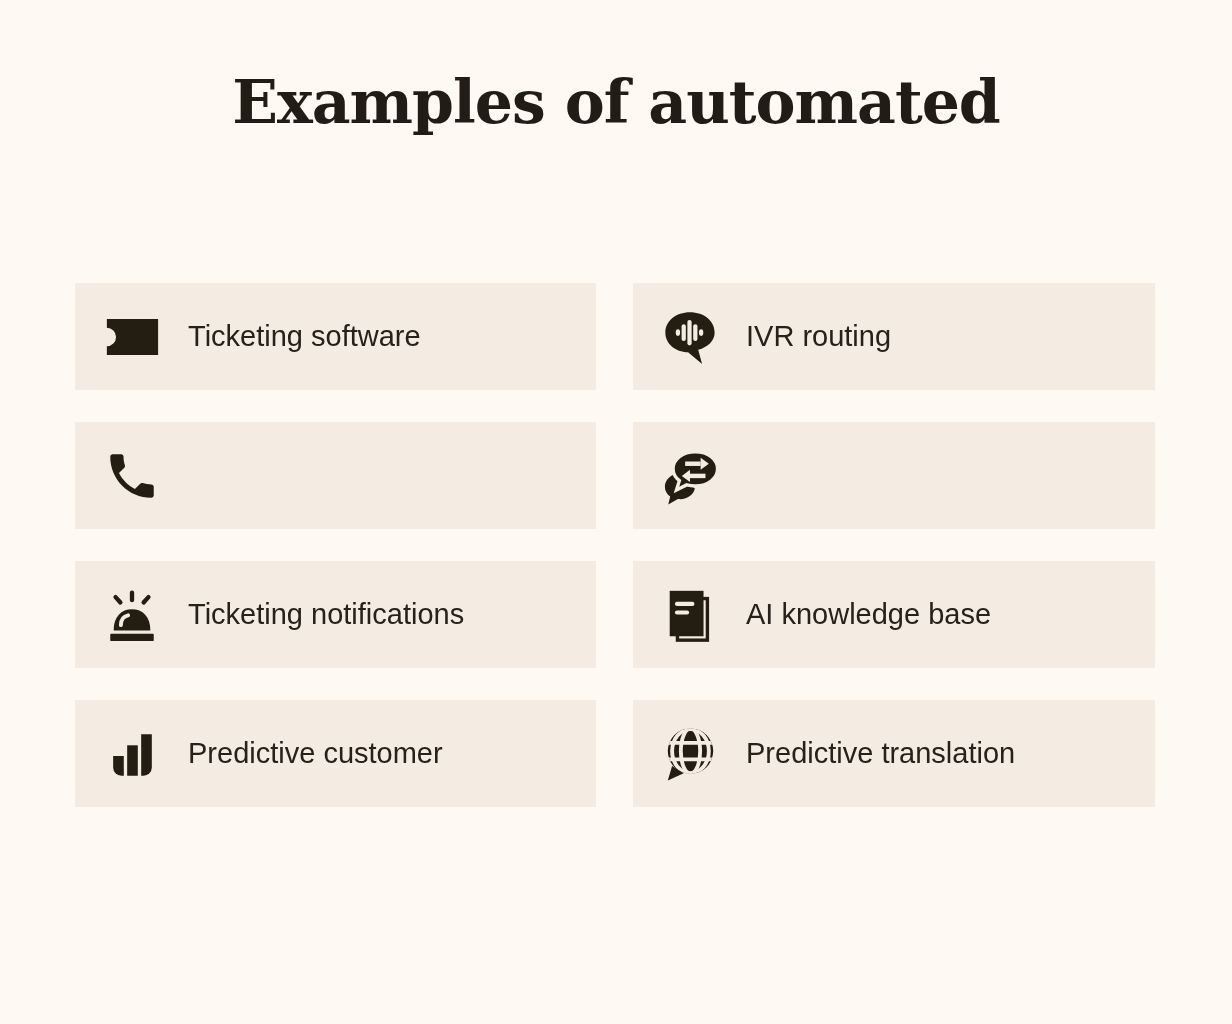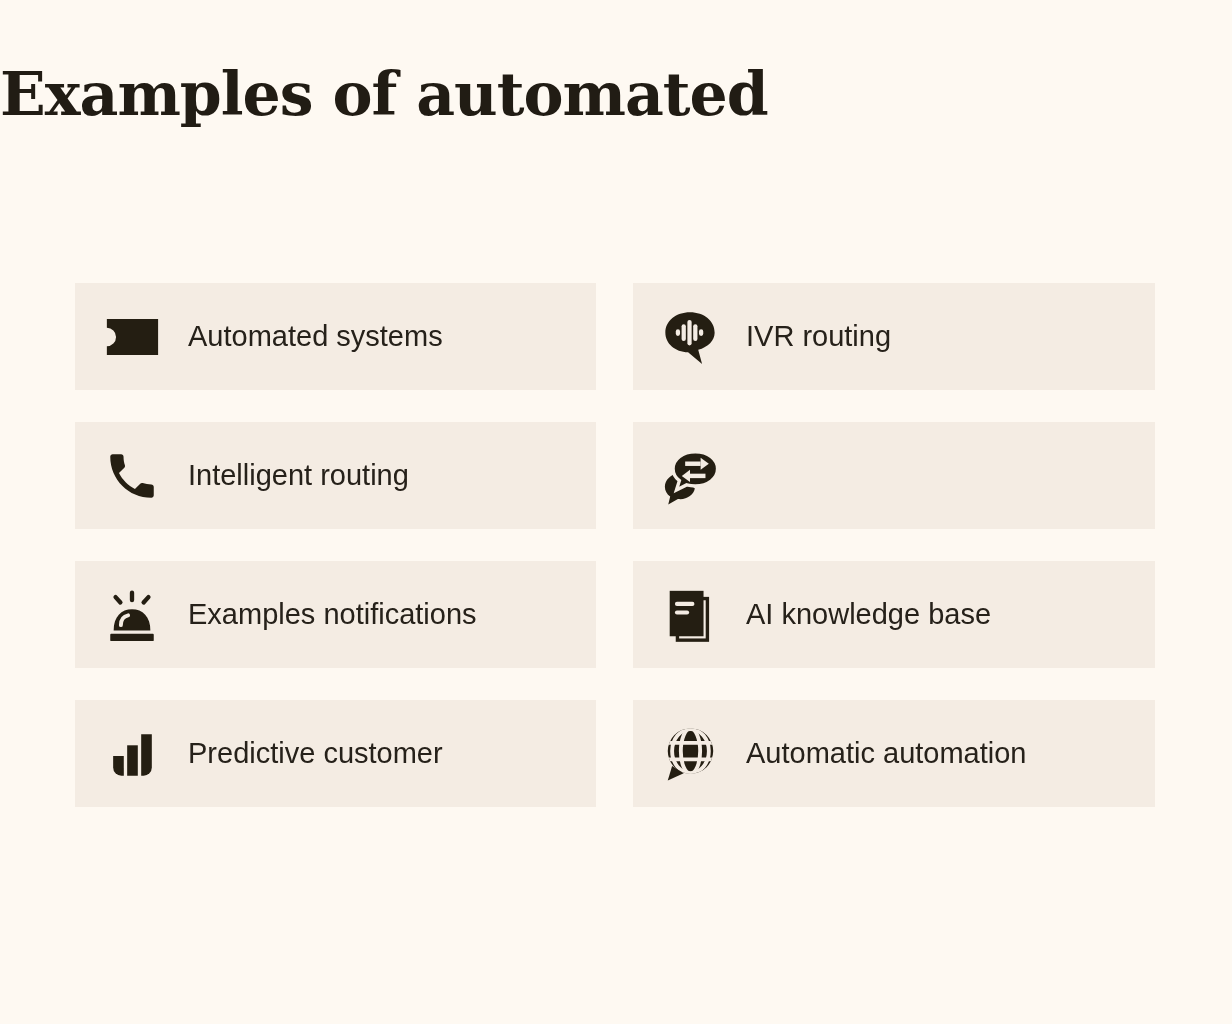--- a/index.html
+++ b/index.html
@@ -4,23 +4,23 @@
 <style>
   html,body{margin:0;padding:0;}
   .canvas{
     position:relative;
     width:1232px;height:1024px;
     background:#FEF9F2;
     overflow:hidden;
     font-family:"Liberation Sans",sans-serif;
   }
   .title{
-    margin:0;
+    margin:8px;
     padding-top:60px;
-    text-align:left;
+    text-align:center;
     font-family:"DejaVu Serif","Liberation Serif",serif;
     font-weight:700;
     font-size:60px;
     line-height:1.15;
     letter-spacing:-1px;
     color:#211C14;
   }
   .grid{
     position:absolute;
     left:75px;top:283px;
@@ -64,21 +64,21 @@
 
   <div class="grid">
 
 
     <div class="card">
       <span class="icon-box">
         <svg viewBox="0 0 60 60">
           <path class="ink" d="M4 11.5 L57 11.5 L57 48.5 L4 48.5 L4 39.5 A9.5 9.5 0 0 0 4 20.5 Z"></path>
         </svg>
       </span>
-      <span class="card-label">Automated systems</span>
+      <span class="card-label">Ticketing software</span>
     </div>
 
     <div class="card">
       <span class="icon-box">
         <svg viewBox="0 0 60 60">
           <path class="ink" d="M30 4.5 C15.5 4.5 4.5 13.5 4.5 25.5 C4.5 36.8 14.5 45.3 28 45.8 L42.5 58 L38.5 43.2 C48.8 40.3 55.5 33.6 55.5 25.5 C55.5 13.5 44.5 4.5 30 4.5 Z"></path>
           <g class="lt" stroke-width="4.4" stroke-linecap="round" fill="none">
             <line x1="17.5" y1="24.3" x2="17.5" y2="26.7"></line>
             <line x1="23.5" y1="19" x2="23.5" y2="32"></line>
             <line x1="29.5" y1="14.5" x2="29.5" y2="36.5"></line>
@@ -89,21 +89,20 @@
       </span>
       <span class="card-label">IVR routing</span>
     </div>
 
     <div class="card">
       <span class="icon-box">
         <svg viewBox="0 0 60 60">
           <path class="ink" d="M16.55 26.975 C20.15 34.05 25.95 39.825 33.025 43.45 L38.525 37.925 C39.2 37.25 40.2 37.025 41.075 37.325 C43.875 38.25 46.9 38.75 50 38.75 C51.375 38.75 52.5 39.875 52.5 41.25 L52.5 50 C52.5 51.375 51.375 52.5 50 52.5 C26.525 52.5 7.5 33.475 7.5 10 C7.5 8.625 8.625 7.5 10 7.5 L18.75 7.5 C20.125 7.5 21.25 8.625 21.25 10 C21.25 13.125 21.75 16.125 22.675 18.925 C22.95 19.8 22.74 20.775 22.05 21.475 L16.55 26.975 Z"></path>
         </svg>
       </span>
-      <span class="card-label">Intelligent routing</span>
     </div>
 
     <div class="card">
       <span class="icon-box">
         <svg viewBox="0 0 60 60">
           <path class="ink" d="M18 27 C10 28.5 4 34.5 4 41 C4 45.2 6.2 48.8 9.5 51.2 L7.5 59.5 L17.5 53.9 C18.3 54 19.1 54 20 54 C27.5 54 33.8 49.3 35 43 Z"></path>
           <path class="ink lt" stroke-width="3.5" d="M35.5 5 C22.5 5 12.5 12.5 12.5 22.5 C12.5 27.5 15 31.8 19 34.8 L16 44.5 L26.5 39.2 C29.3 39.9 32.3 40.3 35.5 40.3 C48.5 40.3 58.5 32.5 58.5 22.5 C58.5 12.5 48.5 5 35.5 5 Z"></path>
           <g class="ltf">
             <rect x="25" y="15" width="16" height="4.6"></rect>
             <polygon points="41,11 49.5,17.3 41,23.6"></polygon>
@@ -120,21 +119,21 @@
           <path class="ink" d="M11 46 C11 31.5 19 24 30 24 C41 24 49 31.5 49 46 Z"></path>
           <path class="lt" fill="none" stroke-width="4" stroke-linecap="round" d="M18.5 40.5 C18.5 34.5 21.5 31.2 26 30.3"></path>
           <rect class="ink" x="7.5" y="49.5" width="45" height="7.5" rx="1"></rect>
           <g stroke="#241E12" stroke-width="4.5" stroke-linecap="round">
             <line x1="13" y1="11.5" x2="18" y2="17"></line>
             <line x1="30" y1="7" x2="30" y2="14.5"></line>
             <line x1="47" y1="11.5" x2="42" y2="17"></line>
           </g>
         </svg>
       </span>
-      <span class="card-label">Examples notifications</span>
+      <span class="card-label">Ticketing notifications</span>
     </div>
 
     <div class="card">
       <span class="icon-box">
         <svg viewBox="0 0 60 60">
           <rect x="17" y="13" width="31" height="43" fill="none" stroke="#241E12" stroke-width="3.5"></rect>
           <rect class="ink" x="9" y="5" width="35" height="47"></rect>
           <g class="lt" stroke-width="4.2" stroke-linecap="round" fill="none">
             <line x1="16.5" y1="18.5" x2="32.5" y2="18.5"></line>
             <line x1="16.5" y1="27.5" x2="27" y2="27.5"></line>
@@ -167,17 +166,17 @@
           <circle class="ink" cx="30.5" cy="27" r="23.5"></circle>
           <g clip-path="url(#globeClip)" class="lt" fill="none" stroke-width="4">
             <line x1="5" y1="18.5" x2="56" y2="18.5"></line>
             <line x1="5" y1="35.5" x2="56" y2="35.5"></line>
             <ellipse cx="30.5" cy="27" rx="10" ry="23.3"></ellipse>
             <ellipse cx="30.5" cy="27" rx="19" ry="22.8"></ellipse>
           </g>
           <path class="ink" d="M11.5 42.5 L7 57.5 L23.5 50 Z"></path>
         </svg>
       </span>
-      <span class="card-label">Automatic automation</span>
+      <span class="card-label">Predictive translation</span>
     </div>
 
   </div>
 </div>
 
 </body></html>

